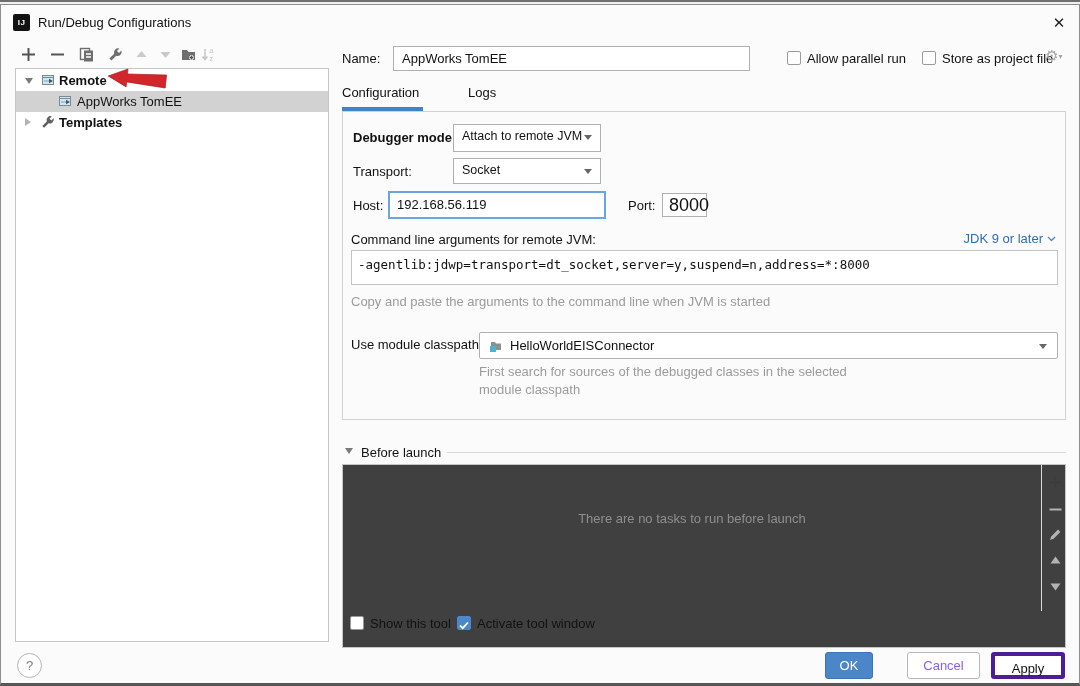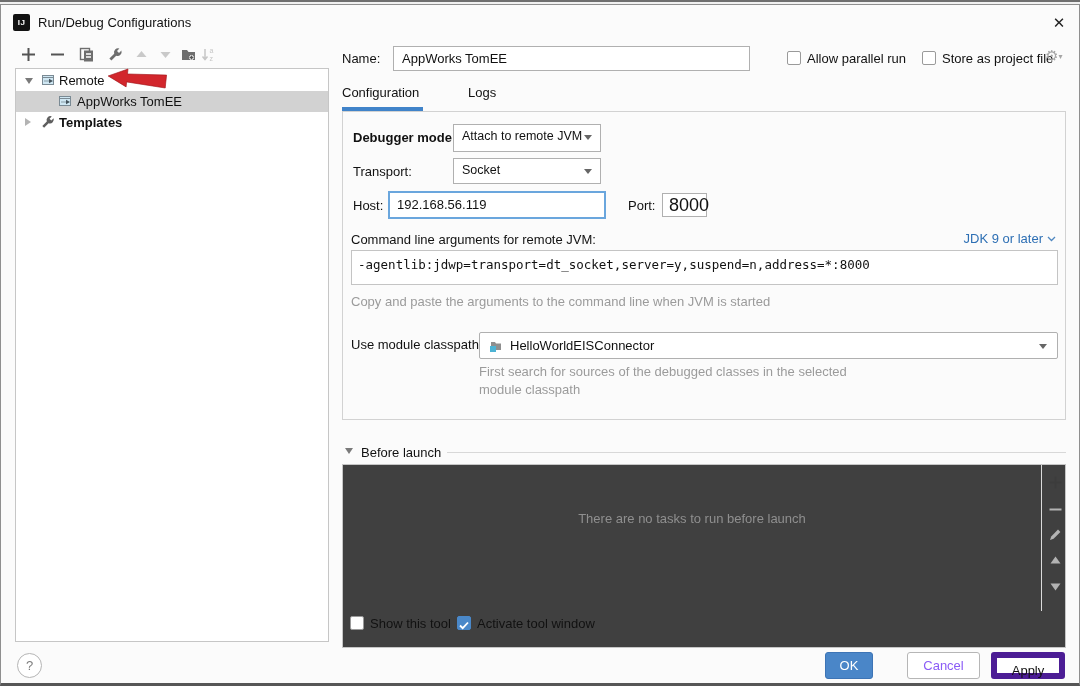--- a/index.html
+++ b/index.html
@@ -18,21 +18,21 @@
 
   
   .tb-icon { position:absolute; top:41px; width:17px; height:17px; }
   .tb-0{left:19px}.tb-1{left:48px}.tb-2{left:77px}.tb-3{left:106px}.tb-4{left:132px}
   .tb-5{left:156px}.tb-6{left:179px}.tb-7{left:199px}
 
   
   .tree-panel { position:absolute; left:14px; top:63px; width:314px; height:574px; background:#fff; border:1px solid #c6c6c6; }
   .tree-row { position:absolute; left:0; width:312px; height:21px; font-size:13px; color:#111; }
   .tree-row .lbl { position:absolute; top:3px; }
-  .row-remote { top:1px; } .row-remote .lbl { left:43px; font-weight:normal; }
+  .row-remote { top:1px; } .row-remote .lbl { left:43px; font-weight:bold; }
   .row-sel { top:22px; background:#d2d2d2; } .row-sel .lbl { left:61px; }
   .row-templates { top:43px; } .row-templates .lbl { left:43px; font-weight:bold; }
   .tri-exp { position:absolute; left:9px; top:8px; width:0; height:0;
              border-left:4.5px solid transparent; border-right:4.5px solid transparent; border-top:6px solid #7a7a7a; }
   .tri-col { position:absolute; left:9px; top:6px; width:0; height:0;
              border-top:4.5px solid transparent; border-bottom:4.5px solid transparent; border-left:6px solid #b3b3b3; }
   .tree-ico { position:absolute; top:2px; width:16px; height:16px; }
   .row-remote .tree-ico { left:24px; } .row-sel .tree-ico { left:41px; } .row-templates .tree-ico { left:24px; }
   .red-arrow { position:absolute; left:106px; top:63px; width:60px; height:22px; transform:rotate(6deg); }
 
@@ -87,21 +87,21 @@
   .bl-ico { position:absolute; left:705px; width:15px; height:15px; }
 
   
   .cb3 { left:349px; top:611px; } .cb3-l { position:absolute; left:369px; top:611px; font-size:13px; color:#111; }
   .cb4 { left:456px; top:611px; } .cb4-l { position:absolute; left:476px; top:611px; font-size:13px; color:#111; }
   .help-btn { position:absolute; left:16px; top:648px; width:25px; height:25px; border:1px solid #b5b5b5; border-radius:50%;
               background:#fff; text-align:center; line-height:24px; font-size:13px; color:#7c7c7c; }
   .btn { position:absolute; top:647px; height:27px; border-radius:3px; font-size:13px; text-align:center; line-height:25px; }
   .btn-ok { left:824px; width:48px; background:#4a86c8; border:1px solid #3d74b5; color:#fff; }
   .btn-cancel { left:906px; width:73px; background:#fff; border:1px solid #b6b6b6; color:#8b5cf6; }
-  .btn-apply { left:990px; width:74px; background:#fff; border:6px solid #4c1d95; color:#111; }
+  .btn-apply { left:990px; width:74px; background:#fff; border:4px solid #4c1d95; color:#111; }
 </style>
 </head>
 <body>
 
 <div class="screen">
   <div class="artifact-strip"></div>
 
   <div class="dialog">
 
     <div class="logo">IJ</div>

